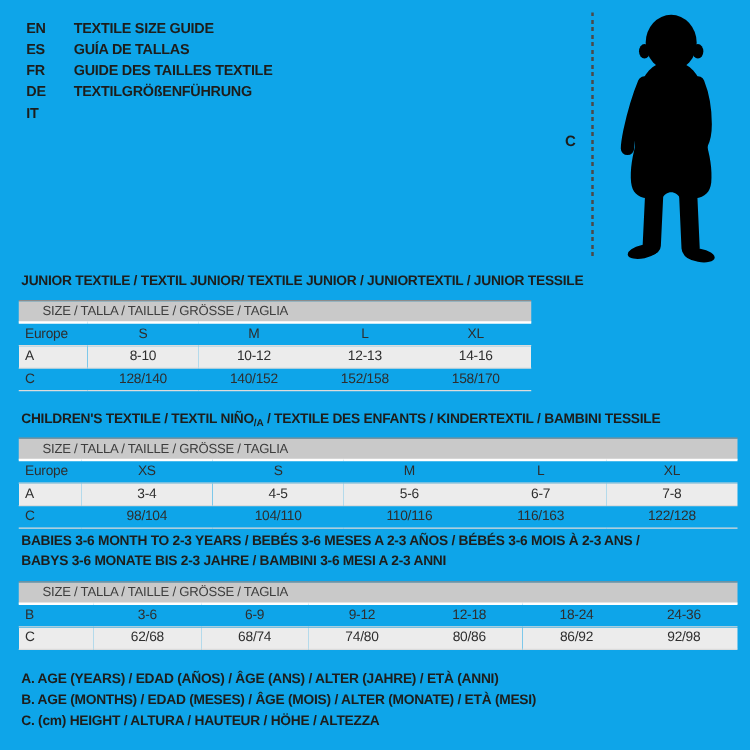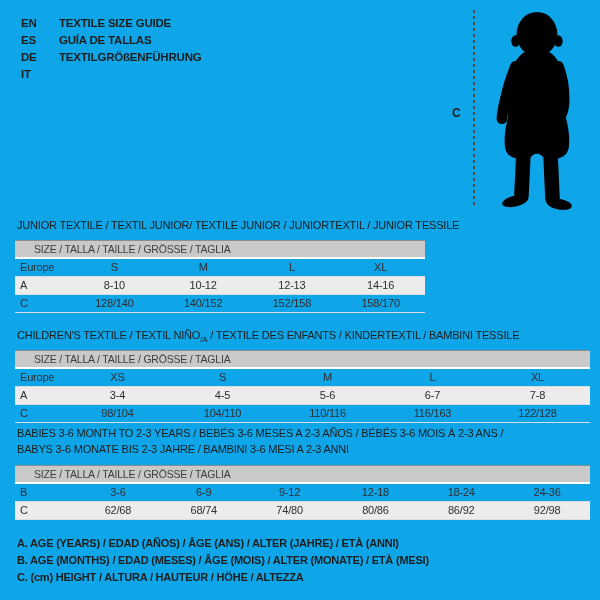--- a/index.html
+++ b/index.html
@@ -22,21 +22,21 @@
   .figure-svg { position:absolute; left:486px; top:8px; }
   .dash-line {
     position:absolute; left:473px; top:10px; width:2px; height:198px;
     background:repeating-linear-gradient(to bottom, #4a4a4a 0 3px, transparent 3px 6px);
   }
   .c-label { position:absolute; left:452px; top:106px; font-size:12px; font-weight:700; }
 
   
   .section-title {
     position:absolute; left:17px;
-    font-size:11px; font-weight:400; letter-spacing:-0.2px;
+    font-size:11px; font-weight:700; letter-spacing:-0.2px;
     line-height:16px; white-space:nowrap;
   }
   .section-title sub { font-size:8px; }
 
   
   table.size-table {
     position:absolute; left:15px;
     border-collapse:collapse; table-layout:fixed;
     font-size:11px; color:#2e2e2e; letter-spacing:-0.2px;
     border-top:1px solid #8c8c8c;
@@ -71,20 +71,24 @@
 <div class="page">
 
   <div class="lang-block">
     <div class="lang-row">
       <span class="lang-code">EN</span>
       <span>TEXTILE SIZE GUIDE</span>
     </div>
     <div class="lang-row">
       <span class="lang-code">ES</span>
       <span>GUÍA DE TALLAS</span>
+    </div>
+    <div class="lang-row">
+      <span class="lang-code">FR</span>
+      <span>GUIDE DES TAILLES TEXTILE</span>
     </div>
     <div class="lang-row">
       <span class="lang-code">DE</span>
       <span>TEXTILGRÖßENFÜHRUNG</span>
     </div>
     <div class="lang-row">
       <span class="lang-code">IT</span>
     </div>
   </div>
 

